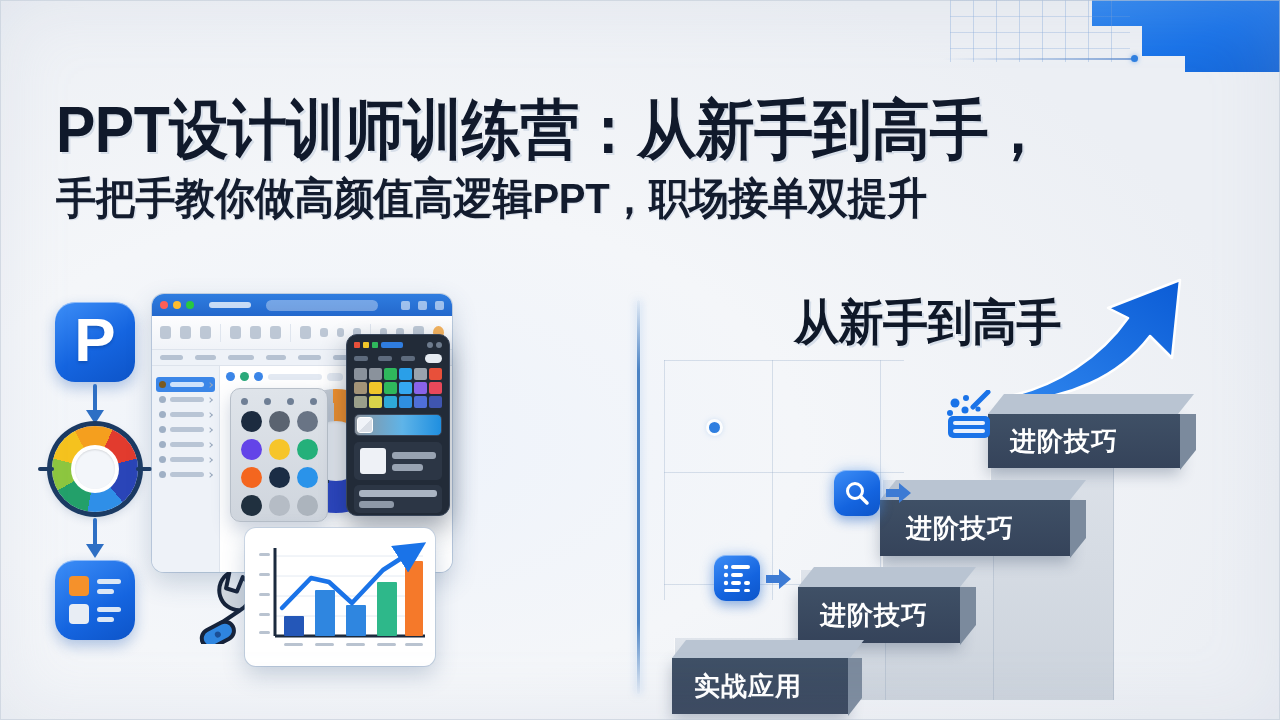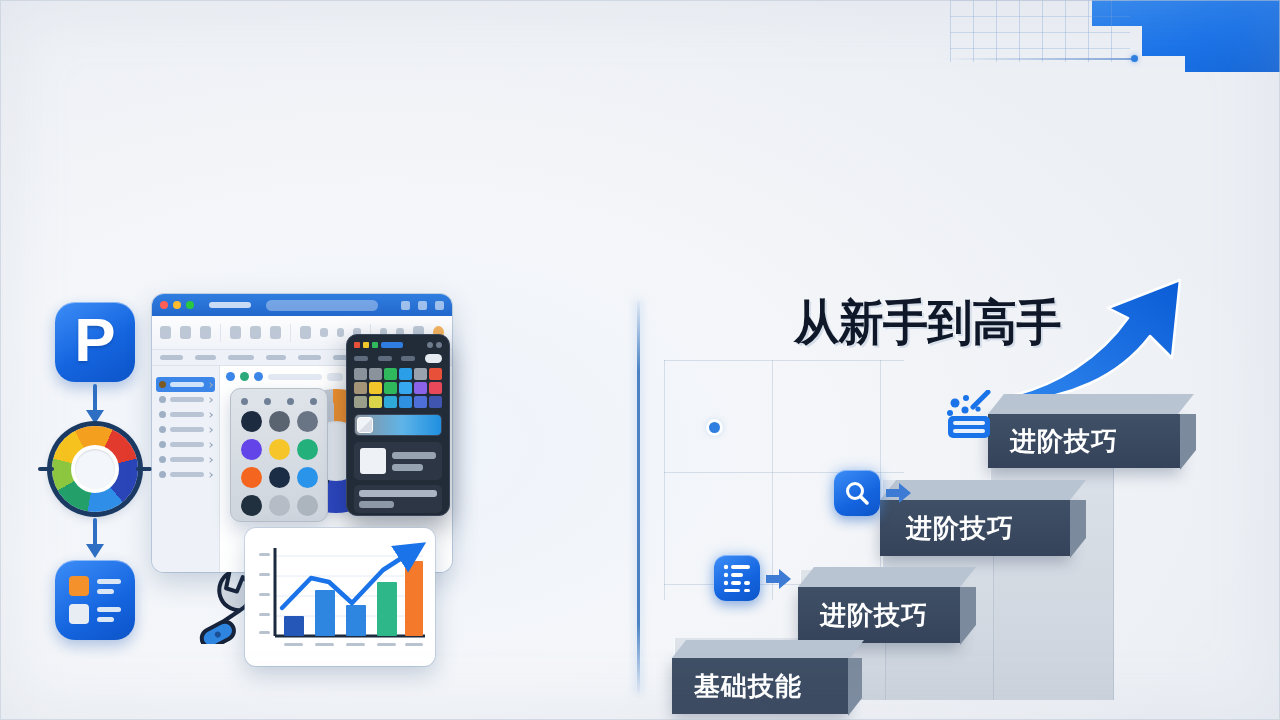--- a/index.html
+++ b/index.html
@@ -326,20 +326,24 @@
           <stop offset="100%" stop-color="#1666d6"></stop>
         </linearGradient>
       </defs>
       <path d="M300,0 L300,72 L205,72 L205,56 L162,56 L162,26 L112,26 L112,0 Z" fill="url(#decoGrad)"></path>
     </svg>
     <div class="deco-grid"></div>
     <div class="deco-line"></div>
     <div class="deco-dot"></div>
   </div>
 
+  <div class="title-block">
+    <div class="title-main">PPT设计训师训练营：从新手到高手，</div>
+    <div class="title-sub">手把手教你做高颜值高逻辑PPT，职场接单双提升</div>
+  </div>
 
   <div class="divider"></div>
 
   <div class="left-stage">
 
     <div class="icon-col">
       <div class="app-icon">
         <span class="glyph-p">P</span>
       </div>
       <div class="arrow-v">
@@ -656,21 +660,21 @@
       <div class="face" style="width:162px; height:56px; font-size:26px; padding-left:22px;">进阶技巧</div>
       <svg width="16" height="58" viewBox="0 0 16 58" style="position:absolute;right:-16px;top:20px;display:block">
         <path d="M0,0 L16,-20 L16,38 L0,58 Z" fill="#7b8a9d"></path>
       </svg>
     </div>
 
     <div class="step" style="left:20px; top:358px; width:176px;">
       <svg width="192" height="18" viewBox="0 0 192 18" style="display:block">
         <path d="M0,18 L14,0 L192,0 L178,18 Z" fill="#b9c4d2"></path>
       </svg>
-      <div class="face" style="width:176px; height:56px; font-size:26px; padding-left:22px;">基础技能</div>
+      <div class="face" style="width:176px; height:56px; font-size:26px; padding-left:22px;">实战应用</div>
       <svg width="14" height="58" viewBox="0 0 14 58" style="position:absolute;right:-14px;top:18px;display:block">
         <path d="M0,0 L14,-18 L14,40 L0,58 Z" fill="#7b8a9d"></path>
       </svg>
     </div>
 
     <div class="sparkle-icon" style="left:290px; top:108px;">
       <svg width="56" height="54" viewBox="0 0 56 54">
         <circle cx="13" cy="13" r="4.5" fill="#1a73e8"></circle>
         <circle cx="24" cy="8" r="3" fill="#1a73e8"></circle>
         <circle cx="8" cy="23" r="3" fill="#1a73e8"></circle>

